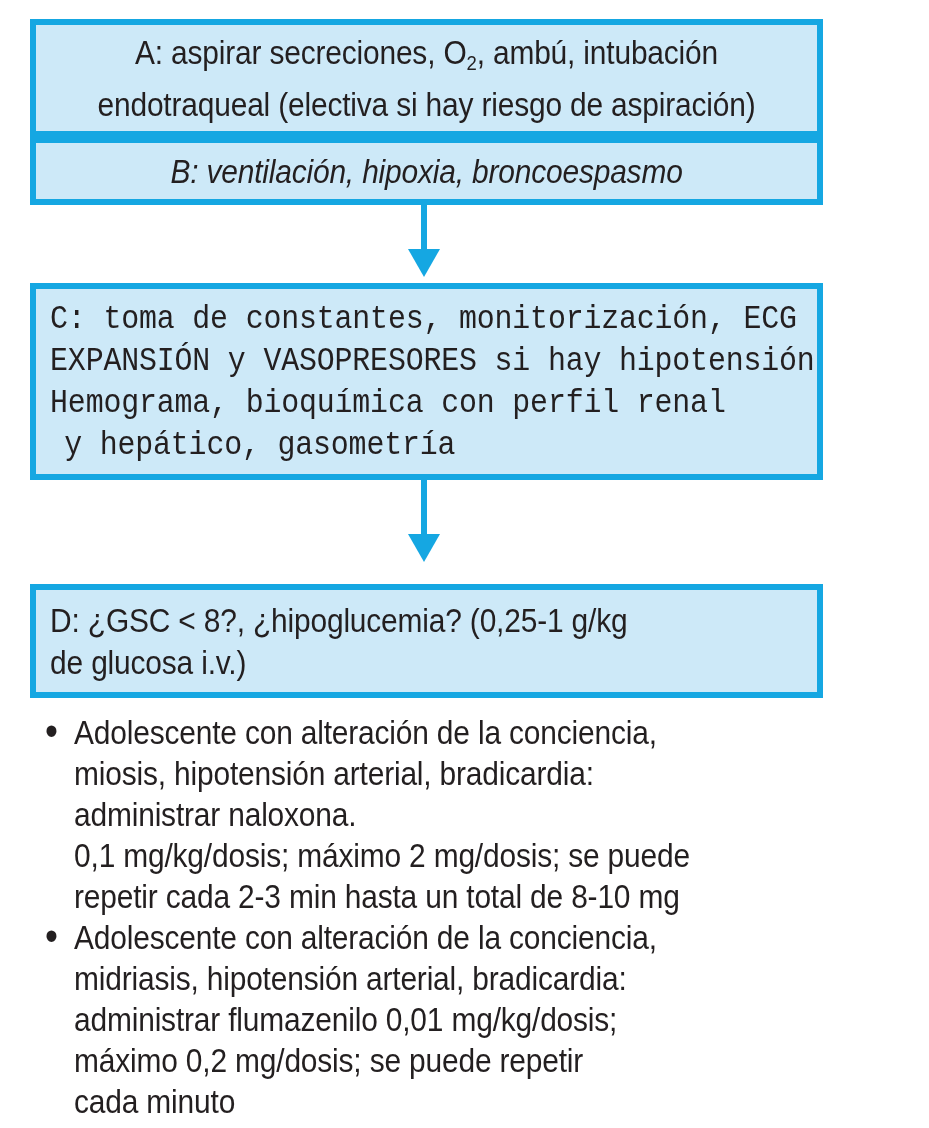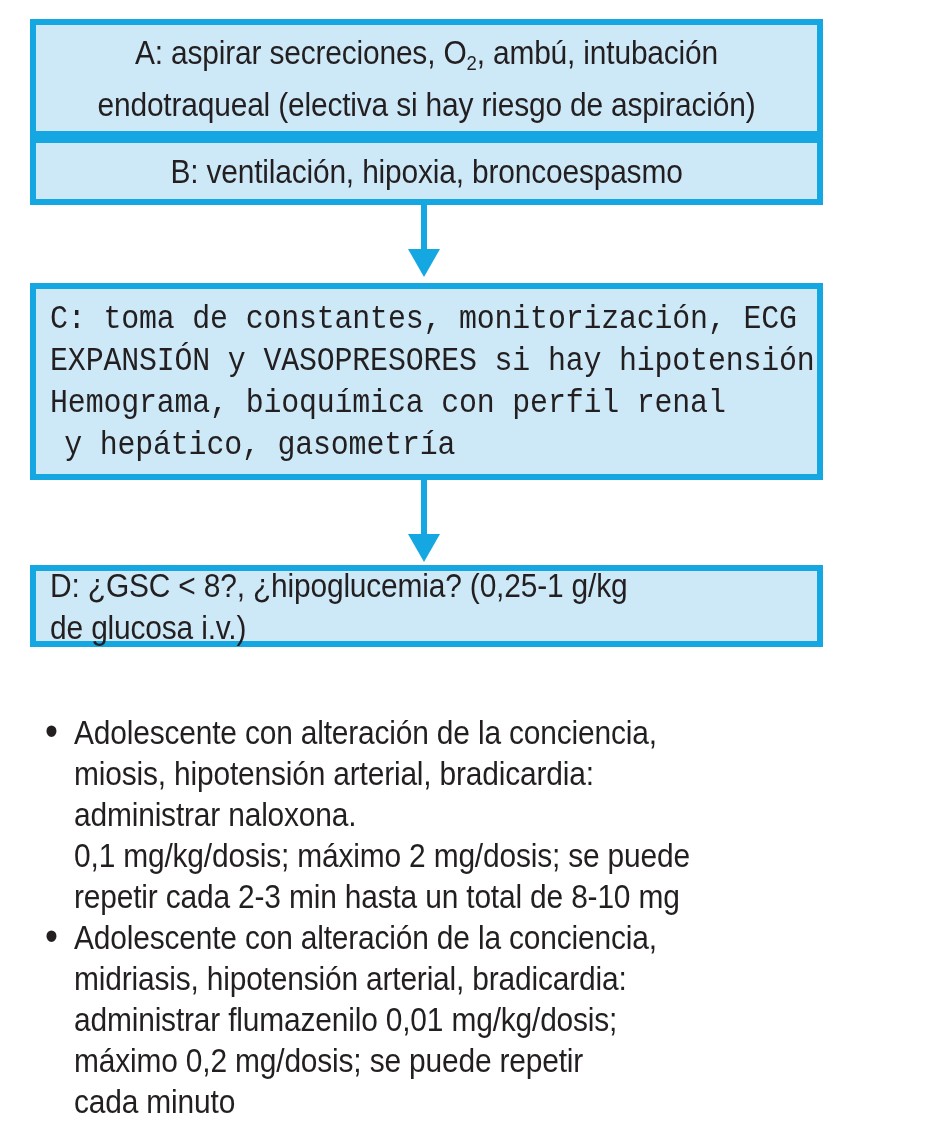--- a/index.html
+++ b/index.html
@@ -13,23 +13,23 @@
   }
   .flowbox{
     position:absolute;
     left:30px;width:793px;
     background:#cde9f8;
     border:6px solid #15a7e2;
     box-sizing:border-box;
     display:flex;flex-direction:column;justify-content:center;
   }
   .box-a{top:19px;height:118px;justify-content:center;}
-  .box-b{top:137px;height:68px;}
+  .box-b{top:137px;height:68px;font-style:italic;}
   .box-c{top:283px;height:197px;font-family:Liberation Mono, monospace;}
-  .box-d{top:565px;height:82px;}
+  .box-d{top:584px;height:114px;}
   .boxtext{
     width:100%;
     font-size:34px;line-height:42px;
     letter-spacing:-0.2px;
   }
   .centered{text-align:center;transform:scaleX(0.88);transform-origin:50% 50%;}
   .lefted{text-align:left;padding-left:16px;transform:scaleX(0.88);transform-origin:0 50%;}
   .line{white-space:nowrap;}
   .line-indent{padding-left:16px;}
   .sub{font-size:0.62em;vertical-align:-0.28em;}

